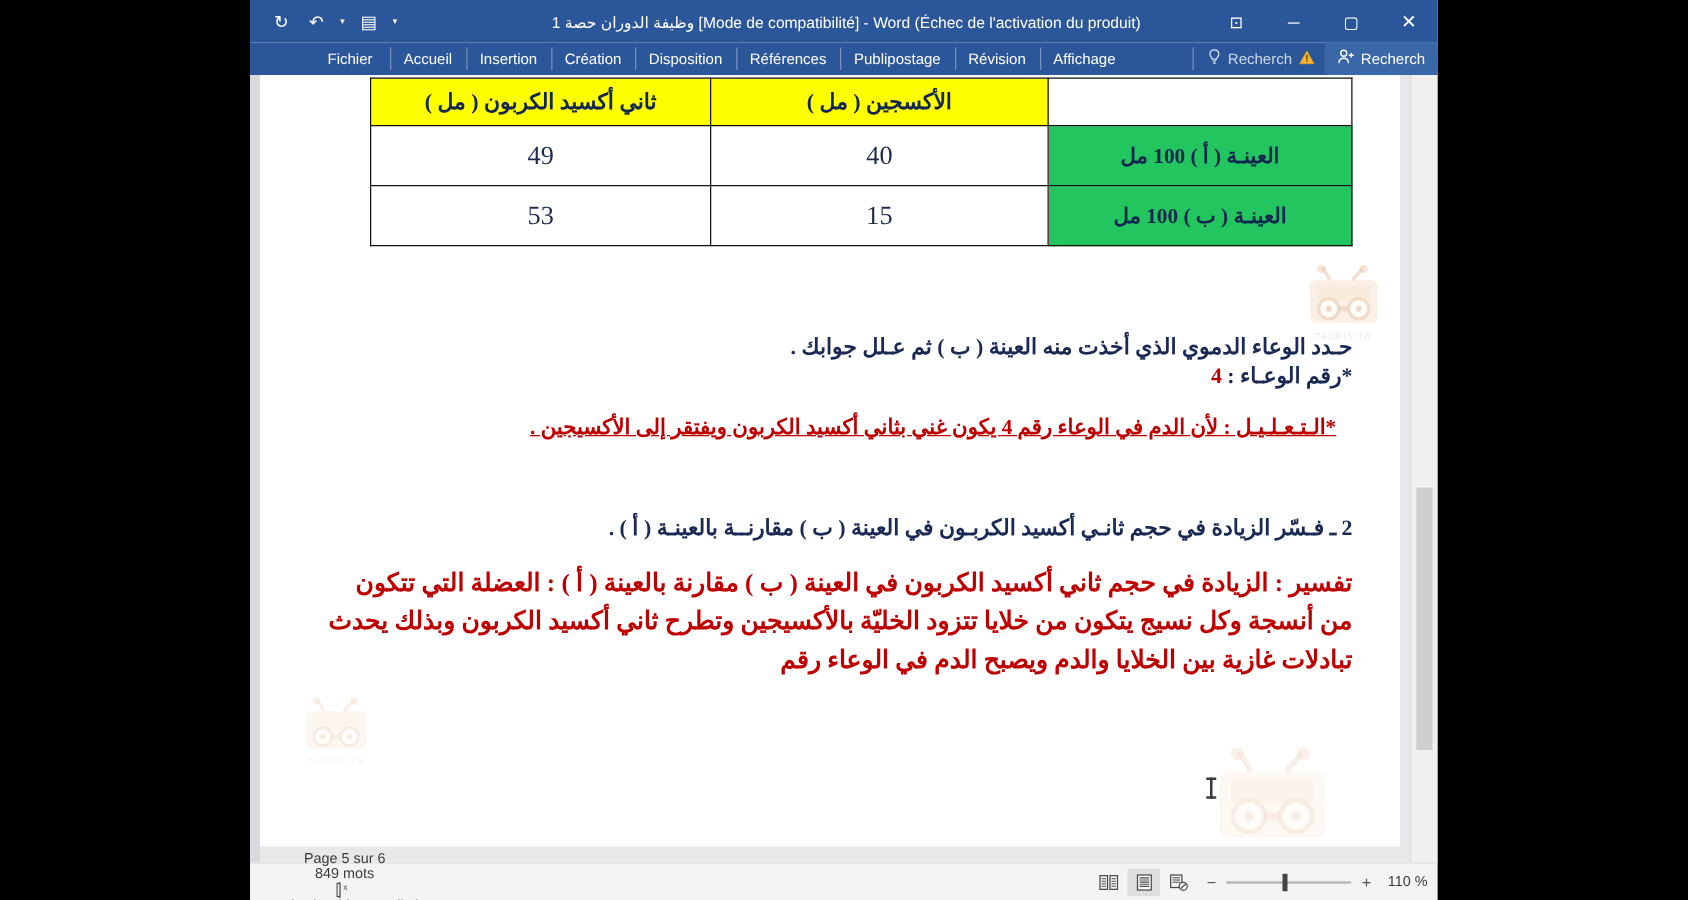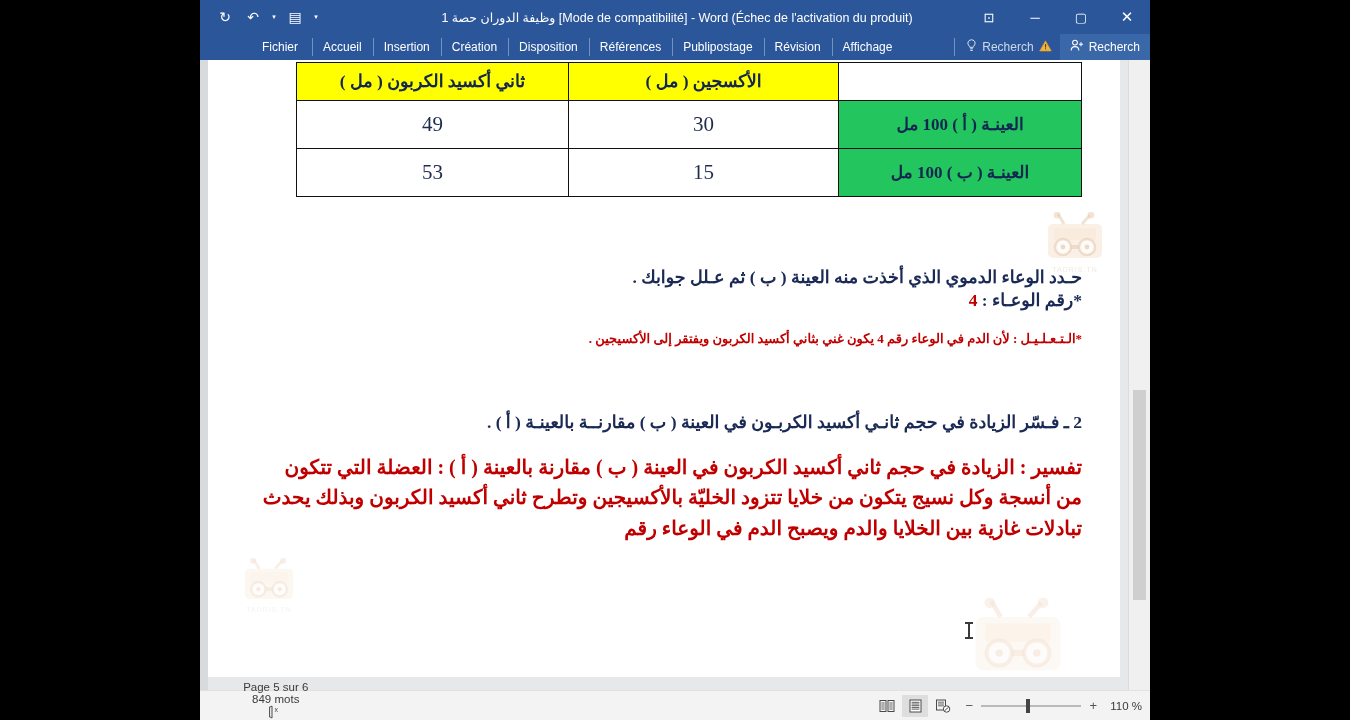--- a/index.html
+++ b/index.html
@@ -125,21 +125,21 @@
   
   .para {
     position: absolute; direction: rtl; text-align: right;
     font-family: "Liberation Serif", serif; font-weight: bold;
     line-height: 1.42;
   }
   .navy { color: #1a2a55; }
   .red  { color: #c00000; }
   #p1 { right: 38px; top: 190px; width: 830px; font-size: 17.5px; margin-top: 15px; }
   #p2 { right: 38px; top: 228px; width: 830px; font-size: 17.5px; }
-  #p3 { right: 38px; top: 270px; width: 828px; font-size: 13px; }
+  #p3 { right: 51px; top: 270px; width: 828px; font-size: 17px; text-decoration: underline; }
   #p4 { right: 38px; top: 350px; width: 830px; font-size: 17.5px; }
   #p5 { right: 38px; top: 392px; width: 820px; font-size: 20px; line-height: 1.52; }
   .rednum { color: #c00000; }
 
   
   #ibeam {
     position: absolute; left: 760px; top: 562px; width: 2px; height: 17px;
     background: #3a3a3a;
   }
   #ibeam::before, #ibeam::after {
@@ -309,21 +309,21 @@
             <thead>
               <tr>
                 <th class="hdr hdr-blank"></th>
                 <th class="hdr">الأكسجين ( مل )</th>
                 <th class="hdr">ثاني أكسيد الكربون ( مل )</th>
               </tr>
             </thead>
             <tbody>
               <tr>
                 <td class="row-label">العينـة ( أ ) 100 مل</td>
-                <td class="cell-num">30</td>
+                <td class="cell-num">40</td>
                 <td class="cell-num">49</td>
               </tr>
               <tr>
                 <td class="row-label">العينـة ( ب ) 100 مل</td>
                 <td class="cell-num">15</td>
                 <td class="cell-num">53</td>
               </tr>
             </tbody>
           </table>
 

